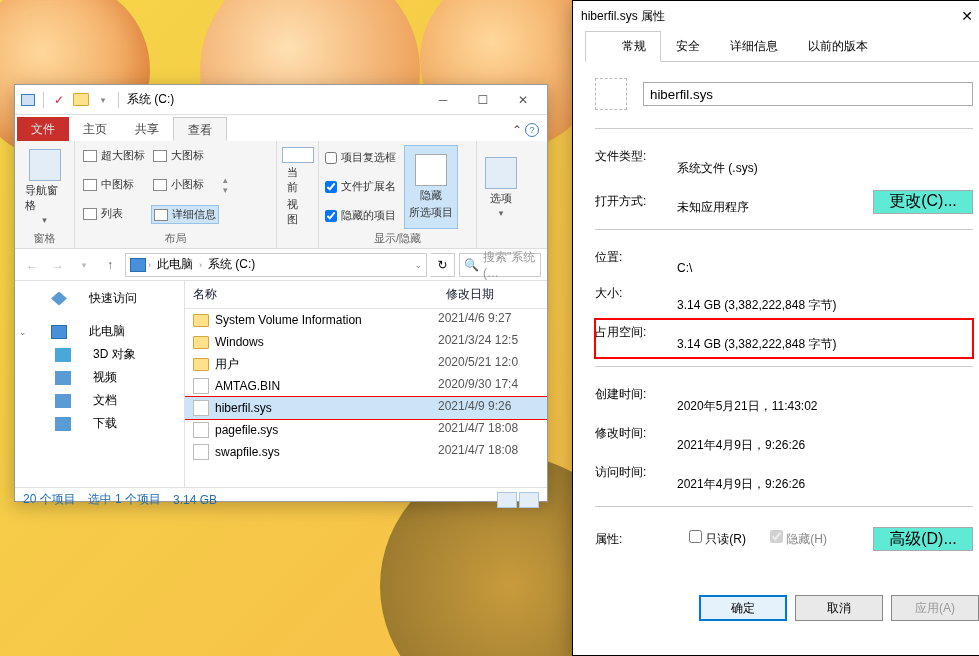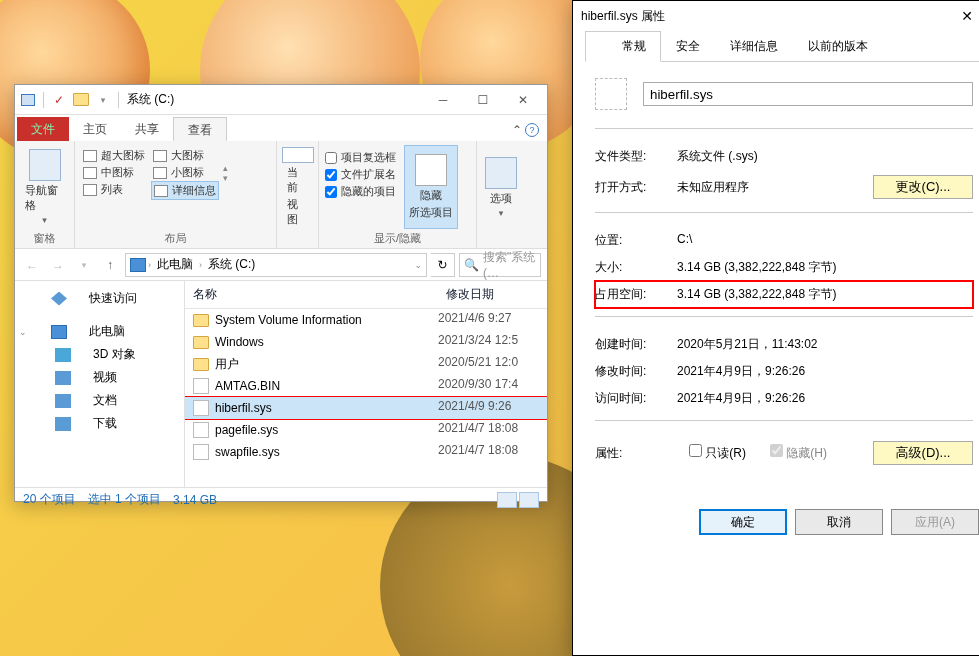--- a/index.html
+++ b/index.html
@@ -16,32 +16,32 @@
 .titlebar { height: 30px; display: flex; align-items: center; padding: 0 4px; border-bottom: 1px solid #e0e0e0; font-size: 12px; }
 .titlebar-icons { display: flex; gap: 4px; align-items: center; padding-right: 6px; }
 .tb-icon { width: 18px; height: 18px; display: flex; align-items: center; justify-content: center; }
 .tb-sep { width: 1px; height: 16px; background: #ccc; margin: 0 2px; }
 .titlebar-folder { width: 16px; height: 13px; background: #ffe18b; border: 1px solid #d4a640; border-radius: 1px; }
 .titlebar-title { flex: 1; padding-left: 4px; color: #666; }
 .win-controls { display: flex; }
 .win-btn { width: 40px; height: 30px; display: flex; align-items: center; justify-content: center; color: #555; }
 
 .ribbon-tabs { height: 26px; display: flex; align-items: flex-end; font-size: 12px; background: #fff; padding-left: 2px; position: relative; }
-.file-tab { background: #c9302c; color: #86efac; padding: 4px 14px; height: 24px; }
+.file-tab { background: #c9302c; color: #e5e5e5; padding: 4px 14px; height: 24px; }
 .rtab { padding: 4px 14px; color: #444; height: 24px; }
 .rtab.active { border: 1px solid #ccc; border-bottom: 1px solid #f5f5f5; background: #f5f5f5; }
 .ribbon-tabs .chevron { margin-left: auto; padding: 4px 8px; color: #555; display: flex; align-items: center; gap: 3px; }
 
 .ribbon { height: 108px; background: #f5f5f5; border-bottom: 1px solid #ddd; display: flex; font-size: 11px; color: #333; }
 .rgroup { border-right: 1px solid #ddd; padding: 4px 6px 2px; display: flex; flex-direction: column; justify-content: space-between; }
 .rgroup-title { text-align: center; color: #666; font-size: 11px; padding-top: 2px; }
 .rgroup-body { display: flex; gap: 4px; }
 .big-btn { display: flex; flex-direction: column; align-items: center; justify-content: center; gap: 2px; padding: 2px 4px; height: 84px; }
 .big-btn .icon-box { width: 32px; height: 32px; background: #e3edf7; border: 1px solid #9ab4d2; }
-.layout-col { display: flex; flex-direction: column; gap: 0; padding-top: 2px; }
+.layout-col { display: flex; flex-direction: column; gap: 12px; padding-top: 2px; }
 .layout-item { display: flex; align-items: center; gap: 4px; padding: 1px 2px; }
 .layout-item.sel { border: 1px solid #99c2e8; background: #cce4f7; }
 .layout-icon { width: 14px; height: 12px; border: 1px solid #888; background: #fff; }
 .check-row { display: flex; align-items: center; gap: 4px; padding: 1px 0; }
 .check-row input { width: 12px; height: 12px; }
 
 .breadcrumb-bar { height: 32px; display: flex; align-items: center; padding: 4px 6px; gap: 4px; border-bottom: 1px solid #e0e0e0; font-size: 12px; }
 .navarrow { width: 22px; height: 22px; display: flex; align-items: center; justify-content: center; color: #555; }
 .navarrow.disabled { color: #bbb; }
 .bc-path { flex: 1; display: flex; align-items: center; border: 1px solid #ccc; height: 24px; padding: 0 4px; gap: 2px; }
@@ -89,23 +89,23 @@
 .ptab { padding: 6px 14px; border: 1px solid transparent; margin-bottom: -1px; }
 .ptab.active { border: 1px solid #ccc; border-bottom: 1px solid #fff; background: #fff; padding-left: 36px; }
 
 .props-content { padding: 16px 10px; font-size: 12px; }
 .filename-row { display: flex; align-items: center; gap: 16px; margin-bottom: 18px; }
 .filename-icon { width: 32px; height: 32px; border: 1px dashed #bbb; }
 .filename-input { flex: 1; border: 1px solid #aaa; padding: 4px 6px; height: 24px; }
 .hr { border-top: 1px solid #ccc; margin: 8px 0 14px; }
 .prop-row { display: flex; padding: 5px 0; gap: 8px; }
 .prop-label { width: 74px; }
-.prop-value { flex: 1; }
+.prop-value { flex: 1; margin-top: 12px; }
 .prop-row.boxed { outline: 2px solid red; outline-offset: -1px; }
-.change-btn, .adv-btn { width: 100px; height: 24px; border: 1px solid #aaa; background: #fef9c3; font-size: 13px; }
+.change-btn, .adv-btn { width: 100px; height: 24px; border: 1px solid #aaa; background: #5eead4; font-size: 16px; }
 .attr-row { display: flex; align-items: center; gap: 20px; padding: 6px 0; }
 .attr-checks { display: flex; gap: 24px; align-items: center; }
 
 .props-buttons { display: flex; justify-content: flex-end; gap: 8px; padding: 10px 16px 14px; }
 .props-buttons button { width: 88px; height: 26px; border: 1px solid #888; background: #e9e9e9; font-size: 12px; }
 .props-buttons button.primary { border: 2px solid #0078d7; background: #e5f1fb; }
 .props-buttons button.disabled { color: #999; }
 </style>
 </head>
 <body>

